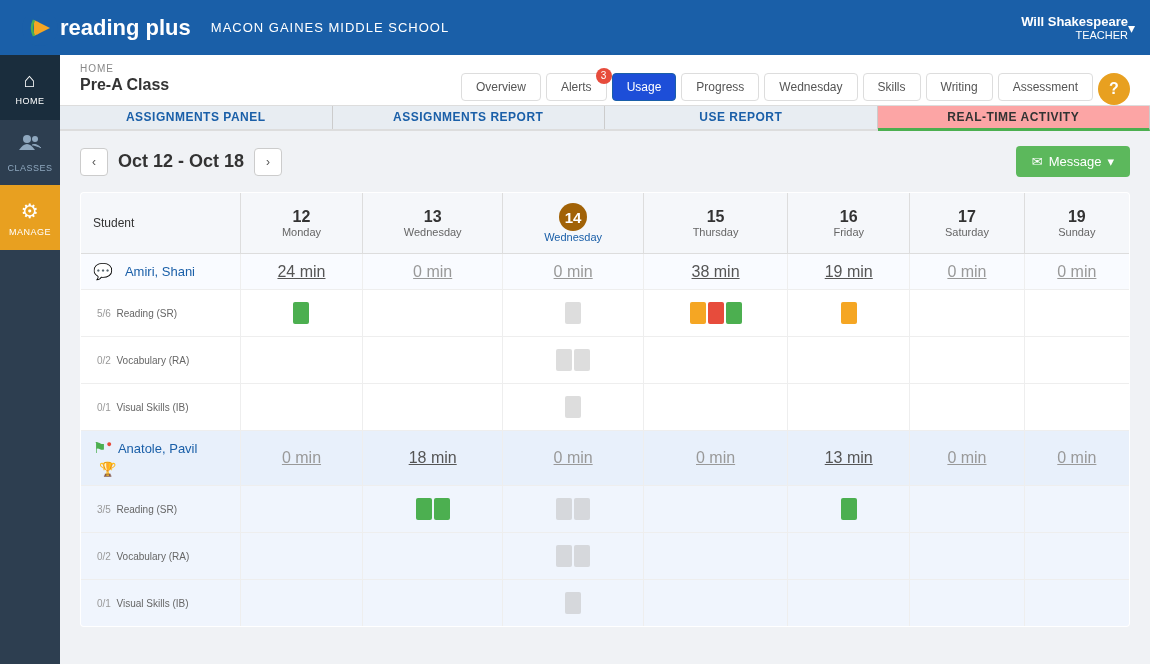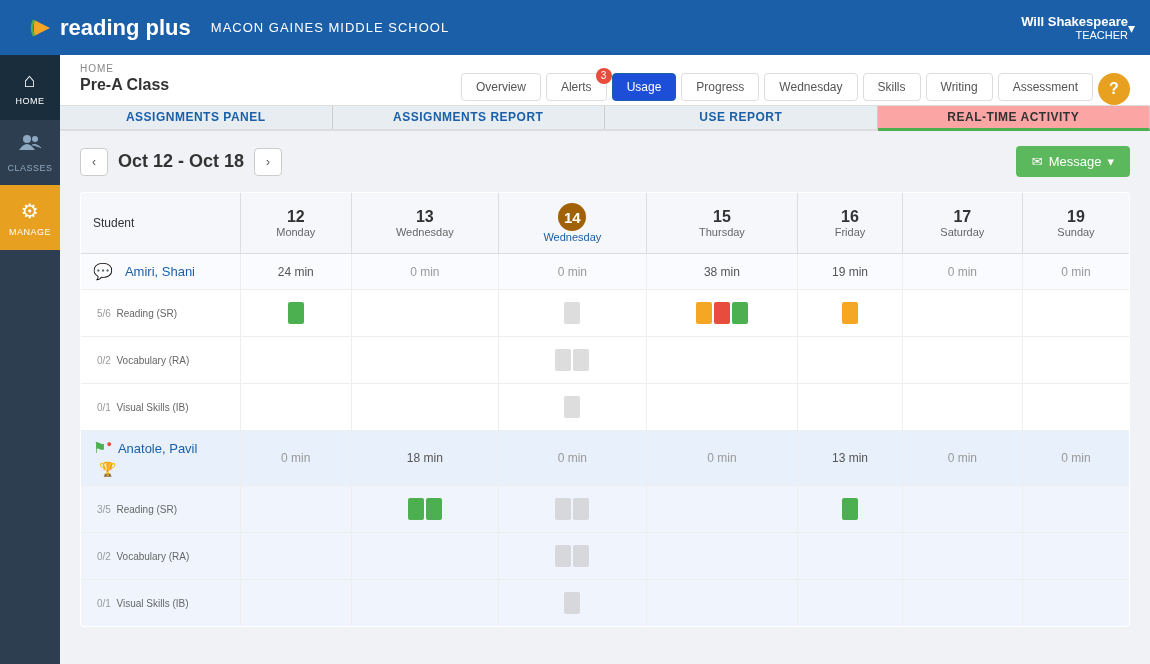--- a/index.html
+++ b/index.html
@@ -277,21 +277,21 @@
     .sub-label { font-size: 10px; color: #666; }
     .sub-count { font-size: 10px; color: #999; }
 
     .bar-cell { display: flex; align-items: center; justify-content: center; gap: 2px; padding: 4px; }
     .bar { height: 22px; width: 16px; border-radius: 2px; display: inline-block; }
     .bar.green { background: #4caf50; }
     .bar.yellow { background: #f5a623; }
     .bar.red { background: #e74c3c; }
     .bar.gray { background: #bbb; opacity: 0.5; }
 
-    .min-text { color: #555; font-size: 12px; }
+    .min-text { color: #555; font-size: 16px; text-decoration: underline; }
     .zero-min { color: #999; }
 
     .icon-cell { display: flex; align-items: center; gap: 6px; }
   </style>
 </head>
 <body>
 
 <div class="top-bar">
   <div class="logo-area">
     <svg class="logo-icon" viewBox="0 0 40 40">

